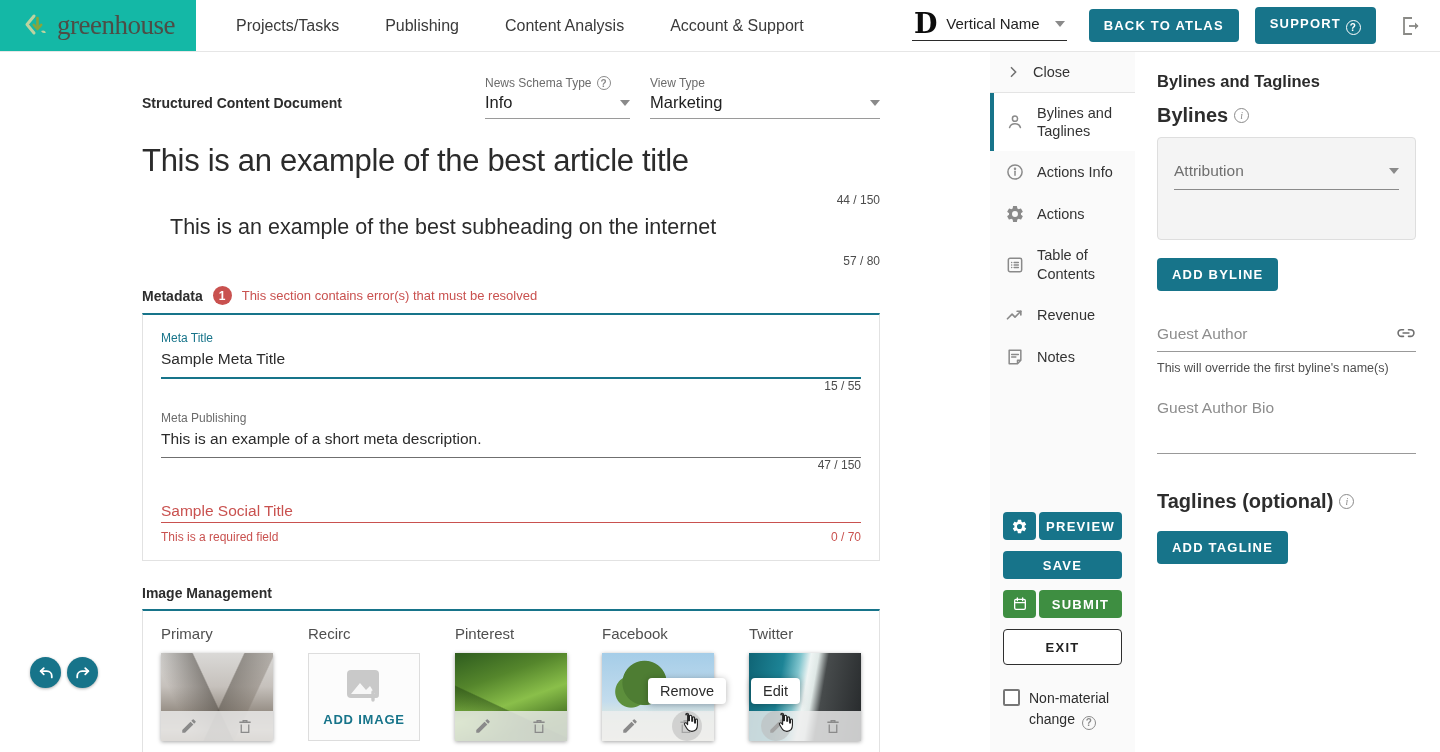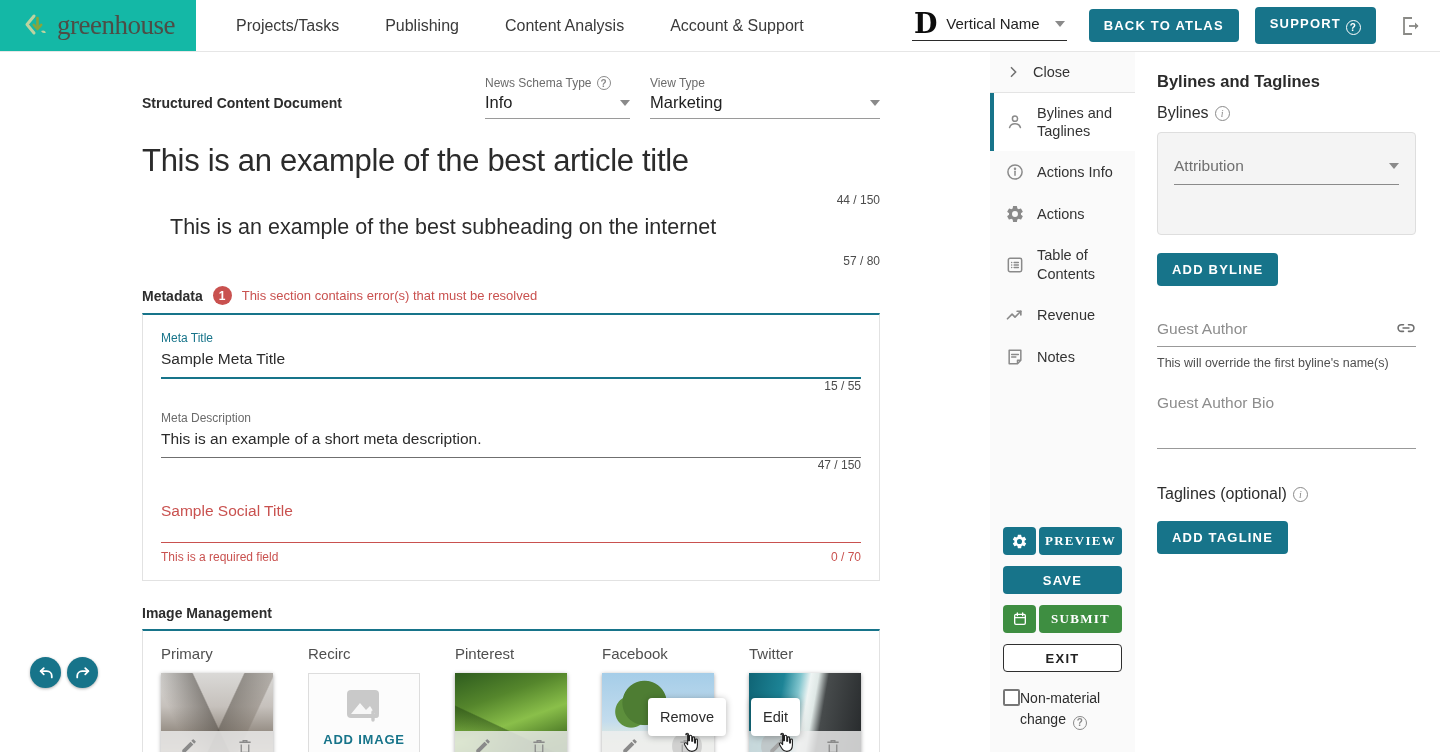--- a/index.html
+++ b/index.html
@@ -48,21 +48,21 @@
 
   .box { border:1px solid #e2e2e2; border-top:2px solid #17748a; margin-top:8px; padding:16px 18px; }
   .f-label-teal { font-size:12px; color:#17748a; }
   .f-label-gray { font-size:12px; color:#6b6b6b; }
   .f-input { width:100%; border:none; outline:none; font-family:inherit; font-size:15.5px; color:#2b2b2b; margin-top:5px; padding:0 0 9px 0; background:transparent; }
   .u-teal { border-bottom:2px solid #17748a; }
   .u-gray { border-bottom:1px solid #6f6f6f; }
   .f-count { text-align:right; font-size:12px; color:#4c4c4c; }
   .mt18 { margin-top:18px; }
   .social-field { margin-top:30px; }
-  .social-label { font-size:15.5px; color:#c9514f; padding-bottom:22px; border-bottom:1.5px solid #c9514f; }
+  .social-label { font-size:15.5px; color:#c9514f; padding-bottom:2px; border-bottom:1.5px solid #c9514f; }
   .social-row { display:flex; justify-content:space-between; margin-top:7px; font-size:12px; color:#c9514f; }
 
   .img-section-label { margin-top:24px; }
   .img-box { padding:14px 18px 20px 18px; }
   .slots-row { display:flex; gap:35px; }
   .slot-label { font-size:15px; color:#4f4f4f; margin-bottom:11px; }
   .thumb { width:112px; height:88px; position:relative; box-shadow:0 1px 4px rgba(0,0,0,.35); }
   .thumb-overlay { position:absolute; left:0; right:0; bottom:0; height:30px; background:rgba(238,238,238,.82); display:flex; align-items:center; justify-content:space-around; }
   .icon-gray { color:#8a8a8a; }
   .img-primary { background:
@@ -74,21 +74,21 @@
       linear-gradient(160deg,#2e5c1e 0%,#55862c 30%,#8abf4a 55%,#4e7b28 78%,#35611c 100%); }
   .img-facebook { background:
       radial-gradient(circle at 38% 34%, #4e7d33 0 24%, transparent 25%),
       radial-gradient(circle at 26% 44%, #5d8f3c 0 16%, transparent 17%),
       radial-gradient(circle at 52% 42%, #446f2c 0 14%, transparent 15%),
       linear-gradient(180deg,#a5cde8 0%,#c3dced 55%,#e4ecdf 78%,#f2f0e4 100%); }
   .img-twitter { background:
       linear-gradient(100deg,#0f6475 0%,#1d8496 28%,#7fc4cd 41%,#eef4f3 49%,#dfe8e6 55%,#474b4c 63%,#25282a 100%); }
   .thumb-empty { width:112px; height:88px; border:1px solid #ddd; background:#fcfcfc; display:flex; flex-direction:column; align-items:center; justify-content:center; gap:8px; }
   .add-image-label { font-size:13px; font-weight:bold; letter-spacing:.8px; color:#17748a; cursor:pointer; }
-  .tooltip { position:absolute; background:#fff; border-radius:4px; box-shadow:0 1px 7px rgba(0,0,0,.3); font-size:14.5px; color:#2b2b2b; padding:11px 12px; white-space:nowrap; z-index:3; }
+  .tooltip { position:absolute; background:#fff; border-radius:4px; box-shadow:0 1px 7px rgba(0,0,0,.3); font-size:14.5px; color:#2b2b2b; padding:5px 12px; white-space:nowrap; z-index:3; }
   .tt-fb { top:25px; left:46px; }
   .tt-tw { top:25px; left:2px; }
   .hover-circle { position:absolute; width:30px; height:30px; border-radius:50%; background:rgba(185,185,185,.55); bottom:0; z-index:1; }
   .hc-right { right:12px; }
   .hc-left { left:12px; }
   .cursor-hand { position:absolute; z-index:4; }
   .cur-fb { left:76px; top:58px; }
   .cur-tw { left:24px; top:58px; }
 
   .undo-redo { position:absolute; left:30px; bottom:64px; display:flex; gap:6px; }
@@ -99,33 +99,33 @@
   .side-item { display:flex; align-items:center; gap:12px; padding:11px 8px 11px 15px; font-size:14.5px; color:#333; cursor:pointer; }
   .side-item .lbl { line-height:1.25; }
   .side-divider { height:1px; background:#e4e4e4; }
   .side-item.active { background:#fff; border-left:4px solid #17748a; padding-left:11px; }
   .side-icon { flex-shrink:0; color:#8a8a8a; }
   .side-actions { margin-top:auto; padding:0 13px 22px 13px; display:flex; flex-direction:column; gap:11px; }
   .split-row { display:flex; gap:3px; }
   .icon-sq { width:33px; height:28px; border:none; border-radius:4px; display:flex; align-items:center; justify-content:center; cursor:pointer; flex-shrink:0; }
   .bg-teal { background:#17748a; }
   .bg-green { background:#3e8e41; }
-  .side-btn { flex:1; border:none; border-radius:4px; color:#fff; font-size:13px; font-weight:bold; letter-spacing:1.3px; height:28px; cursor:pointer; font-family:Liberation Serif, serif; }
+  .side-btn { flex:1; border:none; border-radius:4px; color:#fff; font-size:13px; font-weight:bold; letter-spacing:1.3px; height:28px; cursor:pointer; font-family:Liberation Sans, sans-serif; }
   .side-btn-full { border:none; border-radius:4px; color:#fff; font-size:13px; font-weight:bold; letter-spacing:1.3px; height:28px; cursor:pointer; font-family:inherit; }
-  .btn-exit { background:#fff; border:1.5px solid #2f2f2f; border-radius:4px; color:#222; font-size:13px; font-weight:bold; letter-spacing:1.3px; height:28px; cursor:pointer; font-family:inherit; }
-  .chk-row { display:flex; margin-top:5px; align-items:flex-start; }
+  .btn-exit { background:#fff; border:1.5px solid #2f2f2f; border-radius:4px; color:#222; font-size:13px; font-weight:bold; letter-spacing:1.3px; height:36px; cursor:pointer; font-family:inherit; }
+  .chk-row { display:flex; gap:9px; margin-top:12px; align-items:flex-start; }
   .chk-box { width:17px; height:17px; border:2px solid #777; border-radius:2px; background:#fff; flex-shrink:0; margin-top:1px; cursor:pointer; }
   .chk-label { font-size:14px; color:#2d2d2d; line-height:1.45; }
   .chk-label .q-circle { margin-left:3px; vertical-align:-2px; }
 
   
   .panel { width:305px; background:#fff; padding:20px 24px 0 22px; }
   .panel-title { font-size:16.5px; font-weight:bold; color:#2b2b2b; }
   .p-label-row { display:flex; align-items:center; gap:6px; margin-top:13px; }
-  .p-label { font-size:16px; font-weight:normal; color:#2d2d2d; }
+  .p-label { font-size:20px; font-weight:bold; color:#2d2d2d; }
   .info-circle { width:15px; height:15px; border:1px solid #8a8a8a; border-radius:50%; color:#8a8a8a; font-size:10px; display:inline-flex; align-items:center; justify-content:center; font-style:italic; font-family:"Liberation Serif", serif; }
   .attr-box { margin-top:10px; background:#f4f4f4; border:1px solid #dedede; border-radius:4px; height:103px; padding:24px 16px 0 16px; }
   .attr-inner { display:flex; align-items:center; border-bottom:1px solid #8a8a8a; padding-bottom:9px; }
   .attr-text { font-size:15.5px; color:#6f6f6f; flex:1; }
   .p-btn { margin-top:18px; }
   .ga-field { margin-top:32px; display:flex; align-items:flex-end; border-bottom:1px solid #999; padding-bottom:8px; }
   .ga-input { flex:1; border:none; outline:none; font-family:inherit; font-size:15.5px; color:#333; background:transparent; }
   .ga-input::placeholder { color:#8d8d8d; }
   .help-text { font-size:12.5px; color:#4f4f4f; margin-top:9px; }
   .bio-field { margin-top:24px; border-bottom:1px solid #999; padding-bottom:36px; }
@@ -202,21 +202,21 @@
       <span class="section-label">Metadata</span>
       <span class="err-badge">1</span>
       <span class="err-msg">This section contains error(s) that must be resolved</span>
     </div>
 
     <div class="box">
       <div class="f-label-teal">Meta Title</div>
       <input class="f-input u-teal" value="Sample Meta Title" style="">
       <div class="f-count">15 / 55</div>
 
-      <div class="f-label-gray mt18">Meta Description</div>
+      <div class="f-label-gray mt18">Meta Publishing</div>
       <input class="f-input u-gray" value="This is an example of a short meta description." style="">
       <div class="f-count">47 / 150</div>
 
       <div class="social-field">
         <div class="social-label">Sample Social Title</div>
         <div class="social-row">
           <span>This is a required field</span>
           <span>0 / 70</span>
         </div>
       </div>

